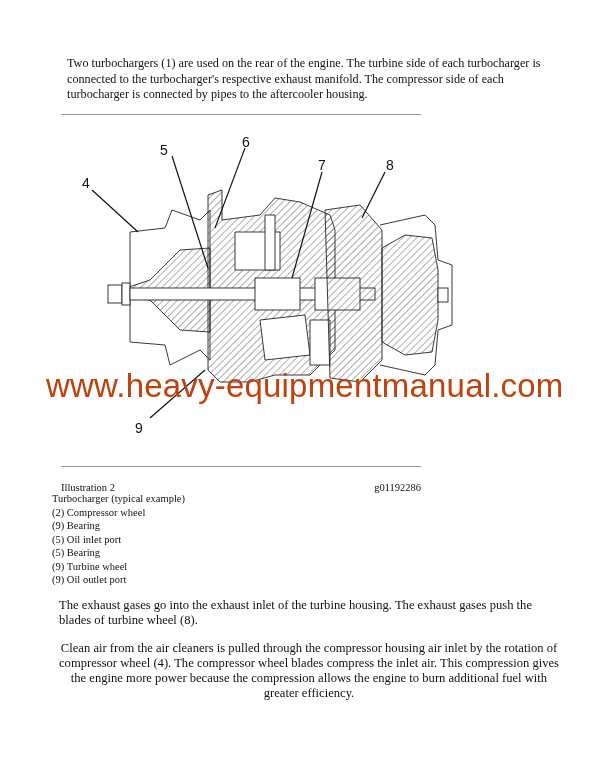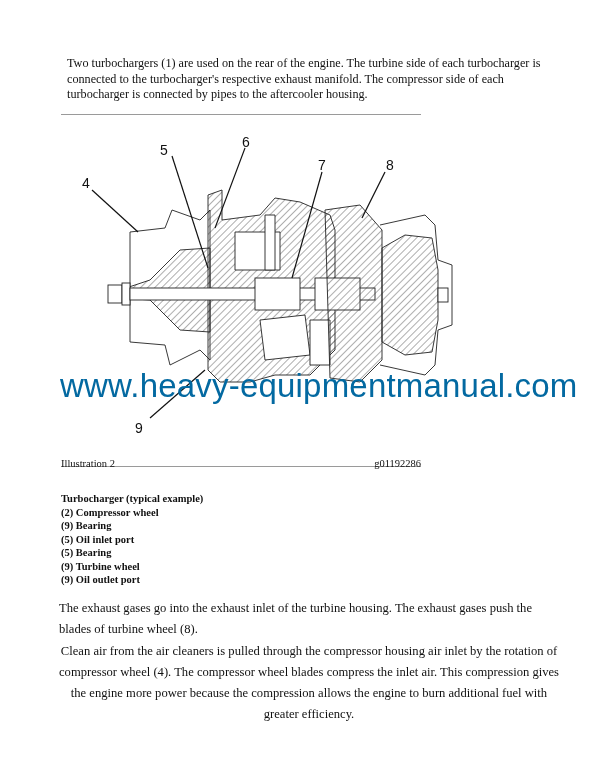--- a/index.html
+++ b/index.html
@@ -1,25 +1,25 @@
 <!DOCTYPE html>
 <html><head>
 <meta charset="utf-8">
 <style>
   html, body { margin: 0; padding: 0; background: #ffffff; }
   body { width: 600px; height: 776px; position: relative; overflow: hidden;
          font-family: "Liberation Serif", serif; color: #111; }
   .para { position: absolute; left: 59px; width: 490px; font-size: 12.2px; line-height: 15.6px; margin: 8px; }
-  .para-lg { position: absolute; left: 59px; width: 500px; font-size: 12.6px; line-height: 21px; margin: 0; }
+  .para-lg { position: absolute; left: 59px; width: 500px; font-size: 12.6px; line-height: 15px; margin: 0; }
   .rule { position: absolute; left: 61px; width: 360px; height: 0; border-top: 1.5px solid #9a9a9a; }
   .caption-row { position: absolute; left: 61px; width: 360px; font-size: 10.5px; display: flex; justify-content: space-between; }
-  .legend { position: absolute; left: 61px; top: 492px; font-size: 10.5px; line-height: 13.5px; margin: 0; padding: 0; list-style: none; font-weight: bold; }
+  .legend { position: absolute; left: 52px; top: 492px; font-size: 10.5px; line-height: 13.5px; margin: 0; padding: 0; list-style: none; }
   .diagram { position: absolute; left: 60px; top: 120px; width: 400px; height: 330px; }
-  .watermark { position: absolute; left: 60px; top: 367px; font-family: "Liberation Sans", sans-serif;
-               font-size: 33px; color: #0369a1; letter-spacing: 0.2px; white-space: nowrap; }
+  .watermark { position: absolute; left: 46px; top: 367px; font-family: "Liberation Sans", sans-serif;
+               font-size: 33px; color: #c2410c; letter-spacing: 0.2px; white-space: nowrap; }
 </style>
 </head>
 <body>
 
 <p class="para" style="top:48px;">Two turbochargers (1) are used on the rear of the engine. The turbine side of each turbocharger is connected to the turbocharger's respective exhaust manifold. The compressor side of each turbocharger is connected by pipes to the aftercooler housing.</p>
 
 <div class="rule" style="top:114px;"></div>
 
 <div class="diagram">
   <svg width="400" height="330" viewBox="0 0 400 330" xmlns="http://www.w3.org/2000/svg">
@@ -70,21 +70,21 @@
       <text x="326" y="50">8</text>
       <text x="75" y="313">9</text>
     </g>
   </svg>
 </div>
 
 <div class="watermark">www.heavy-equipmentmanual.com</div>
 
 <div class="rule" style="top:466px;"></div>
 
-<div class="caption-row" style="top:458px;text-align:right;">
+<div class="caption-row" style="top:482px;text-align:right;">
   <span>Illustration 2</span>
   <span>g01192286</span>
 </div>
 
 <ul class="legend">
   <li>Turbocharger (typical example)</li>
   <li>(2) Compressor wheel</li>
   <li>(9) Bearing</li>
   <li>(5) Oil inlet port</li>
   <li>(5) Bearing</li>

